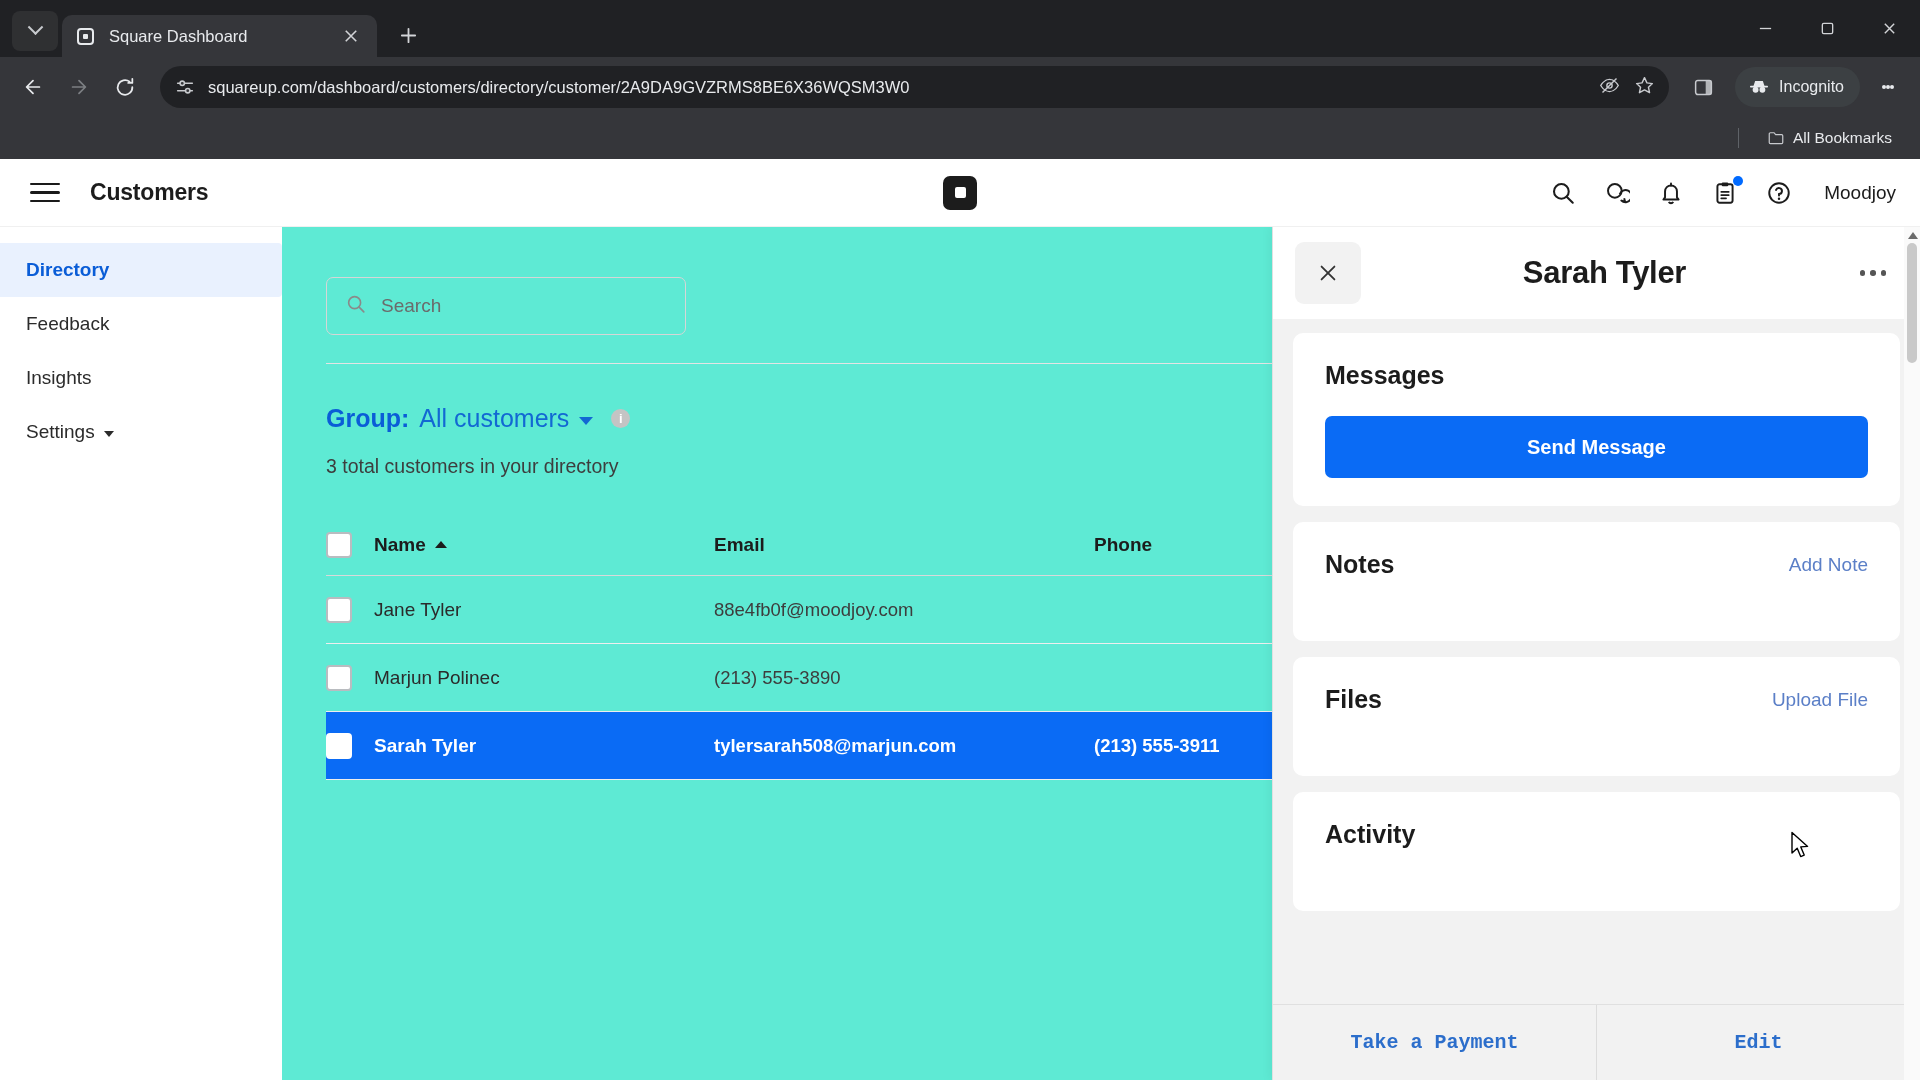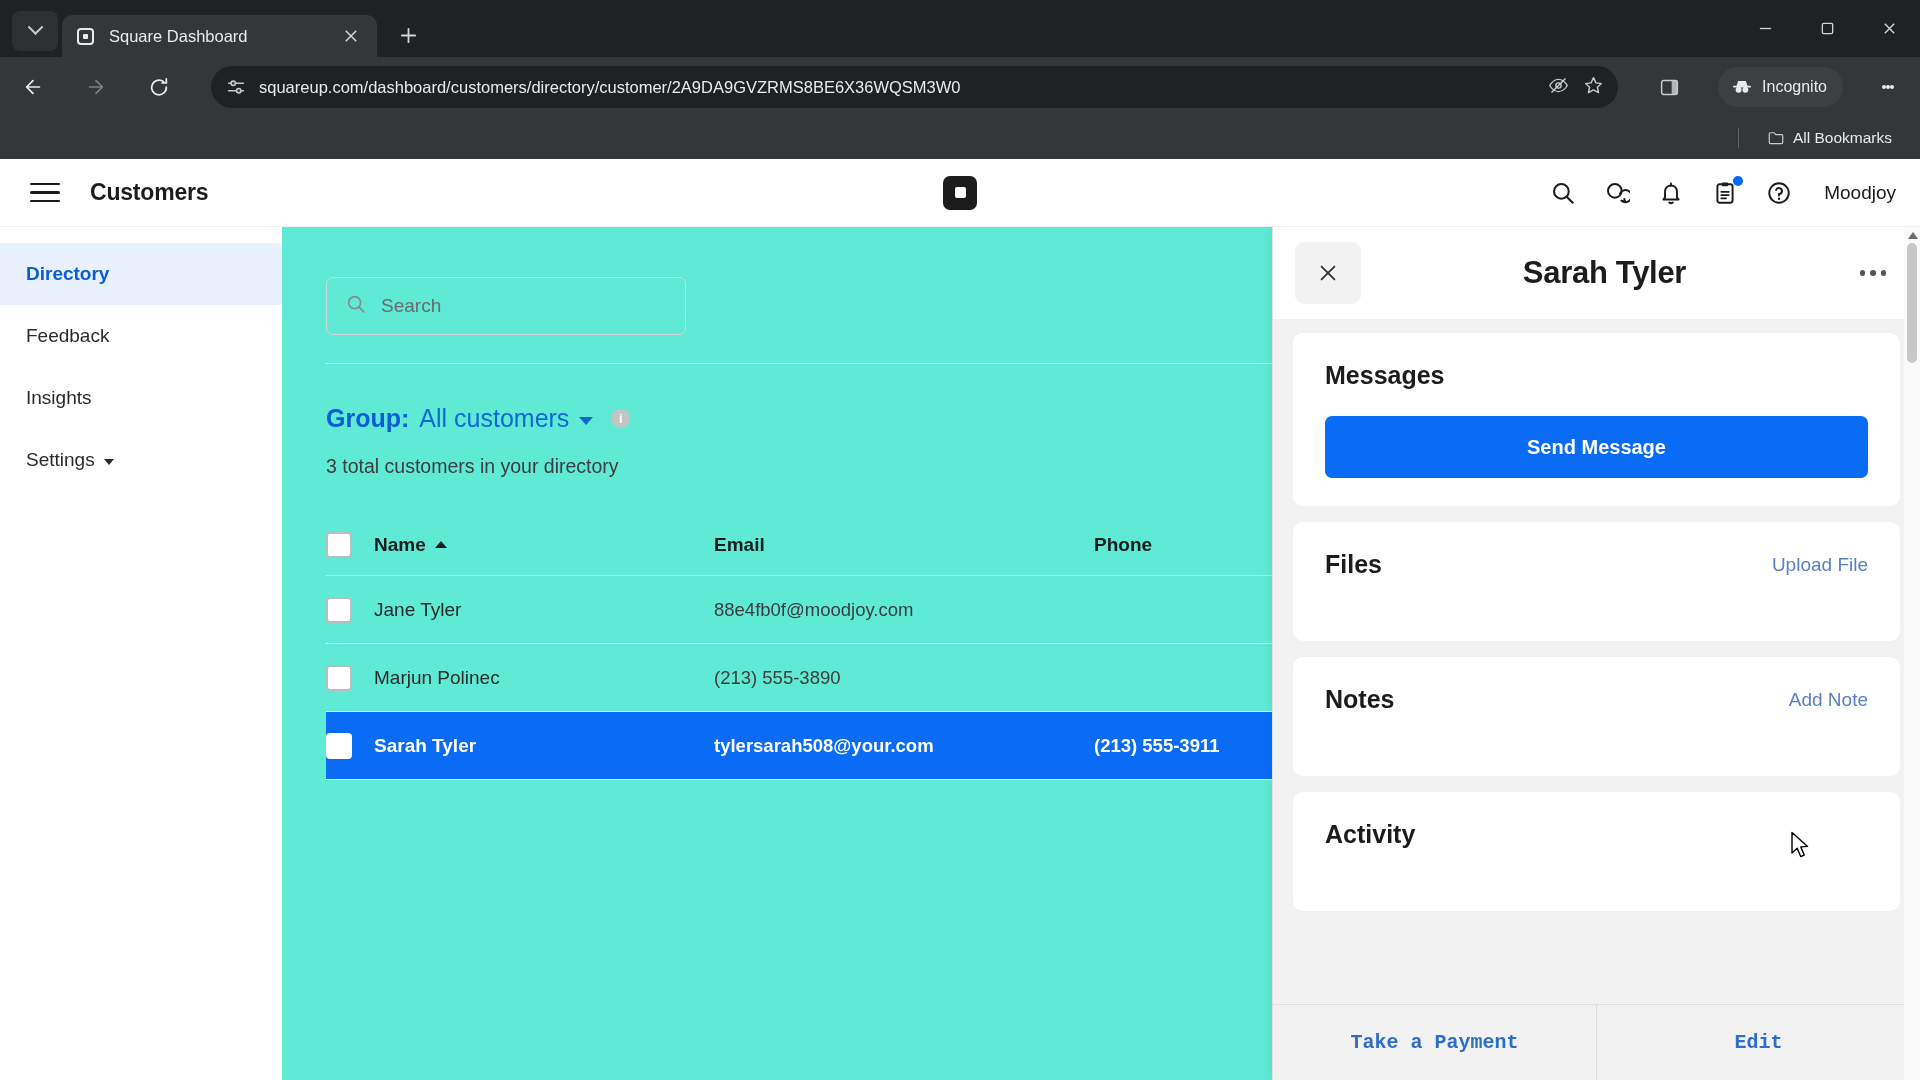--- a/index.html
+++ b/index.html
@@ -52,21 +52,21 @@
   }
   .newtab svg { width: 19px; height: 19px; }
 
   .winbtns { position:absolute; right:0; top:0; height:57px; display:flex; align-items:center; }
   .winbtn { width:62px; height:57px; display:flex; align-items:center; justify-content:center; }
   .winbtn svg { width:15px; height:15px; }
 
   
   .toolbar {
     height: 60px; background: #35363a;
-    display: flex; align-items: center; padding: 0 12px; gap: 21px;
+    display: flex; align-items: center; padding: 0 12px; gap: 4px;
   }
   .navbtn { width: 42px; height: 42px; border-radius: 50%; display:flex; align-items:center; justify-content:center; }
   .navbtn svg { width: 22px; height: 22px; }
   .omnibox {
     flex: 1; height: 42px; background: #202124; border-radius: 21px;
     display: flex; align-items: center; padding: 0 14px; margin: 0 10px; gap: 12px;
     min-width: 0;
   }
   .omni-icon { width: 22px; height: 22px; flex:0 0 22px; display:flex; align-items:center; justify-content:center; }
   .omni-url { color:#e8eaed; font-size: 16.5px; white-space: nowrap; overflow: hidden; text-overflow: ellipsis; flex:1; }
@@ -112,21 +112,21 @@
   .nav-icon { width:30px; height:30px; display:flex; align-items:center; justify-content:center; position:relative;}
   .nav-icon svg { width: 26px; height: 26px; }
   .badge-dot { position:absolute; top:-2px; right:-3px; width:10px; height:10px; border-radius:50%; background:#006aff; }
   .user-name { font-size: 19px; color:#1c1c1c; margin-left: 6px; }
 
   .body-area { flex:1; display:flex; position: relative; overflow:hidden; }
 
   
   .sidebar { width: 282px; flex:0 0 282px; padding-top: 16px; background:#fff; }
   .side-item {
-    height: 62px; display:flex; align-items:center; padding-left: 26px;
+    height: 54px; display:flex; align-items:center; padding-left: 26px;
     font-size: 19px; color:#2b2b2b;
   }
   .side-item.active { background:#e9f1fe; color:#0a5dd7; font-weight:bold; border-radius: 0 4px 4px 0;}
   .side-chev { width:0;height:0; border-left:5.5px solid transparent; border-right:5.5px solid transparent; border-top:6.5px solid #2b2b2b; margin-left:9px; margin-top:3px;}
 
   
   .main { flex:1; min-width:0; background:#5eead4; padding-left: 44px; position:relative; }
   .searchbox {
     margin-top: 50px; width: 360px; height: 58px;
     border: 1.5px solid #d6d6d6; border-radius: 7px;
@@ -477,21 +477,21 @@
 
           <div class="tr tr-body">
             <span class="cb"></span>
             <span class="c-name">Marjun Polinec</span>
             <span class="c-phone">(213) 555-3890</span>
           </div>
 
           <div class="tr tr-body selected">
             <span class="cb"></span>
             <span class="c-name">Sarah Tyler</span>
-            <span class="c-email">tylersarah508@your.com</span>
+            <span class="c-email">tylersarah508@marjun.com</span>
             <span class="c-phone">(213) 555-3911</span>
           </div>
         </div>
       </div>
 
       <div class="drawer">
 
         <div class="drawer-head">
           <div class="close-btn">
             <svg viewBox="0 0 24 24">
@@ -508,31 +508,31 @@
 
         <div class="drawer-body">
 
           <div style="height:14px;"></div>
 
           <div class="card">
             <div class="card-title">Messages</div>
             <div class="send-btn">Send Message</div>
           </div>
 
+          <div class="card notes">
+            <div class="card-row">
+              <span class="card-title">Notes</span>
+              <span class="card-link">Add Note</span>
+            </div>
+          </div>
+
           <div class="card files">
             <div class="card-row">
               <span class="card-title">Files</span>
               <span class="card-link">Upload File</span>
-            </div>
-          </div>
-
-          <div class="card notes">
-            <div class="card-row">
-              <span class="card-title">Notes</span>
-              <span class="card-link">Add Note</span>
             </div>
           </div>
 
           <div class="card activity">
             <div class="card-row">
               <span class="card-title">Activity</span>
             </div>
           </div>
 
           <div class="dscroll">

